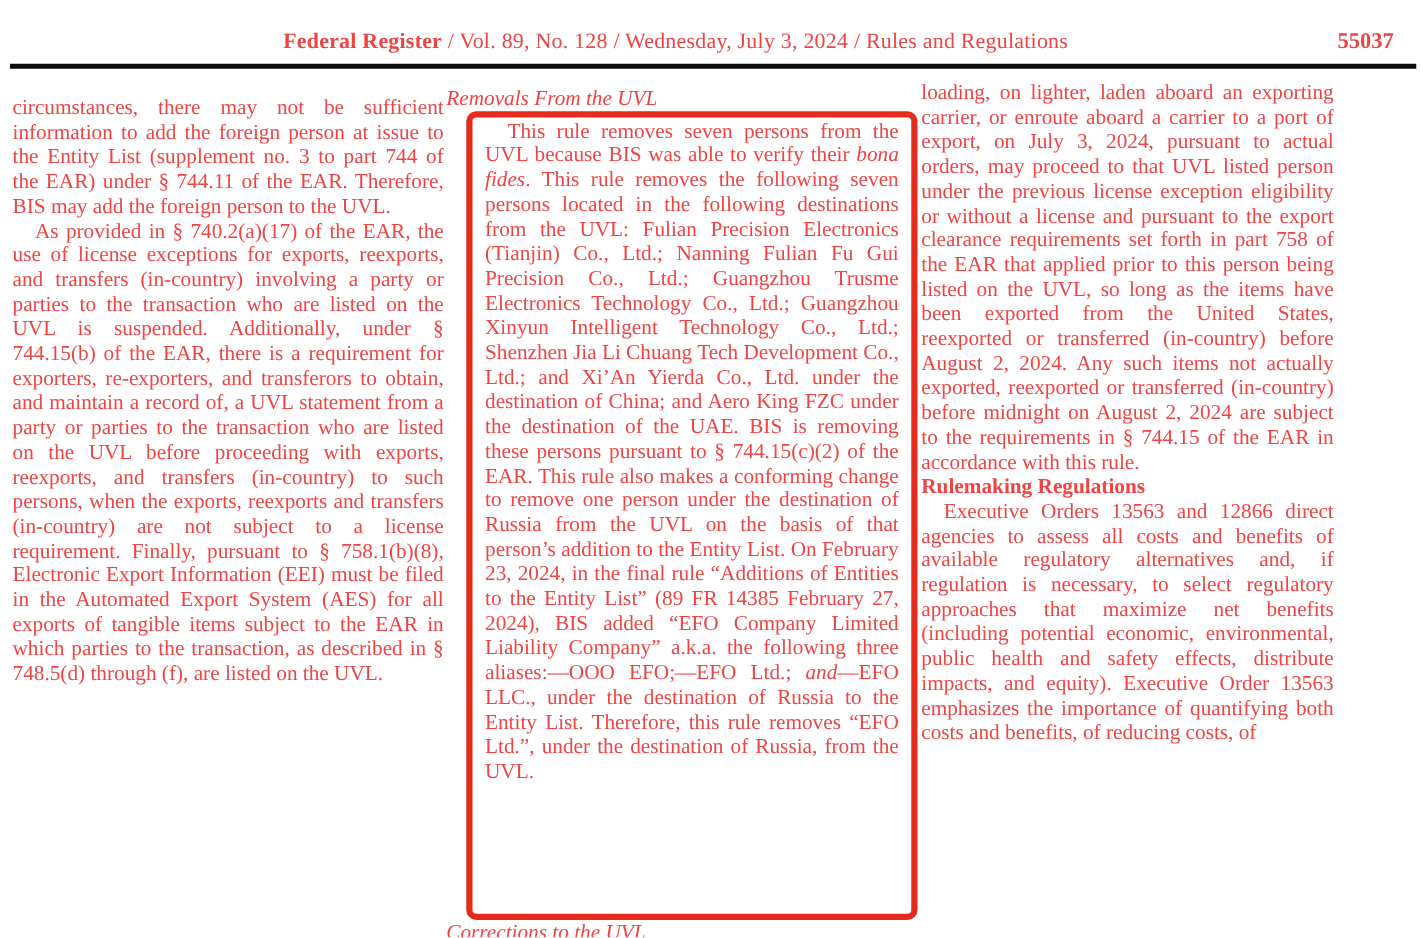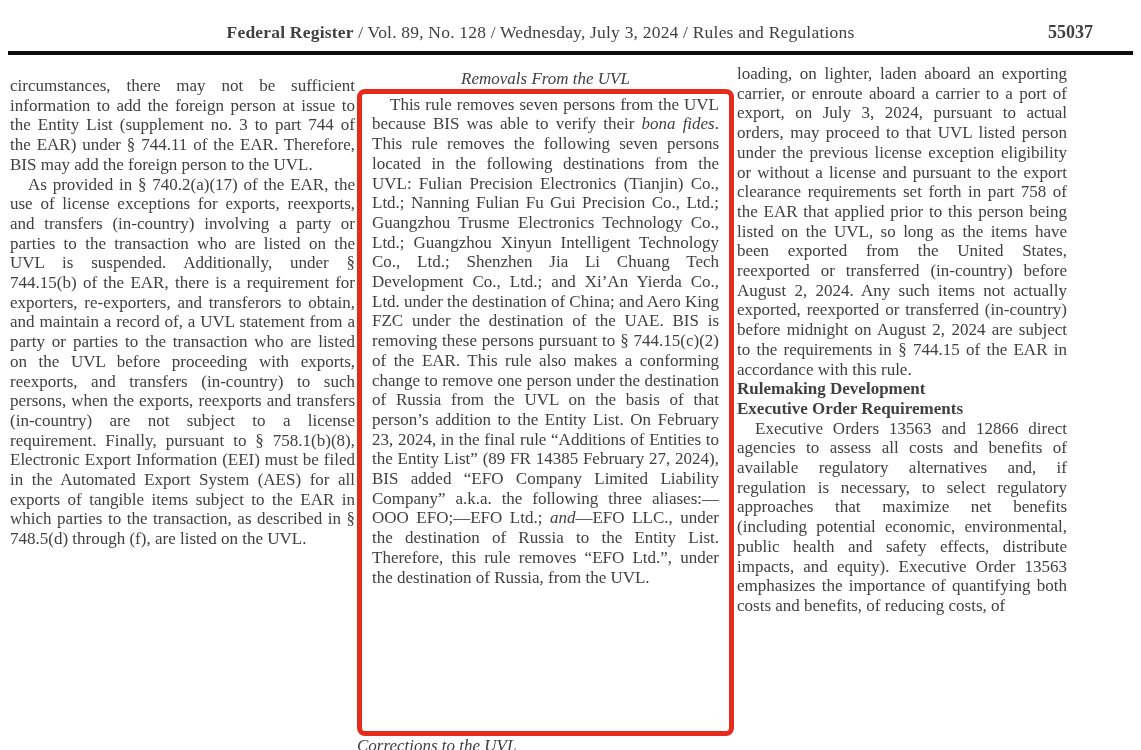--- a/index.html
+++ b/index.html
@@ -3,41 +3,41 @@
 <meta charset="utf-8">
 <style>
   html, body { margin: 0; padding: 0; background: #ffffff; }
   .page {
     position: relative;
     width: 1141px;
     height: 750px;
     background: #ffffff;
     overflow: hidden;
     font-family: "Liberation Serif", "DejaVu Serif", serif;
-    color: #404040;
+    color: #ef4444;
   }
 
   
   .header {
     position: absolute;
     top: 22px; left: 0; right: 0;
     height: 26px;
   }
   .header-center {
     position: absolute;
     left: 60px; right: 120px;
     text-align: center;
     font-size: 17.5px;
     letter-spacing: 0.2px;
     white-space: nowrap;
   }
   .header-center .bold { font-weight: bold; }
   .page-number {
     position: absolute;
-    right: 48px; top: 0;
+    right: 26px; top: 0;
     font-size: 18px;
     font-weight: bold;
     margin-left: 22px;
   }
   .header-rule {
     position: absolute;
     top: 51px; left: 8px;
     width: 1125px; height: 4px;
     background: #0d0d0d;
   }
@@ -54,21 +54,21 @@
 
   .col-left  { left: 10px;  top: 76px; width: 345px; }
   .col-mid   { left: 357px; top: 69px; width: 377px; }
   .col-right { left: 737px; top: 64px; width: 330px; }
 
   
   .removals-heading {
     font-style: italic;
     font-size: 17px;
     margin: 0 0 3px 16px;
-    text-align: center;
+    text-align: left;
   }
   .highlight-box {
     box-sizing: border-box;
     border-style: solid;
     border-width: 5px;
     border-radius: 8px;
     padding: 1px 10px 4px 10px;
     height: 647px;
     overflow: hidden;
   }
@@ -99,26 +99,25 @@
   </div>
   <div class="header-rule"></div>
 
   <div class="col col-left">
     <p>circumstances, there may not be sufficient information to add the foreign person at issue to the Entity List (supplement no. 3 to part 744 of the EAR) under § 744.11 of the EAR. Therefore, BIS may add the foreign person to the UVL.</p>
     <p class="indent">As provided in § 740.2(a)(17) of the EAR, the use of license exceptions for exports, reexports, and transfers (in-country) involving a party or parties to the transaction who are listed on the UVL is suspended. Additionally, under § 744.15(b) of the EAR, there is a requirement for exporters, re-exporters, and transferors to obtain, and maintain a record of, a UVL statement from a party or parties to the transaction who are listed on the UVL before proceeding with exports, reexports, and transfers (in-country) to such persons, when the exports, reexports and transfers (in-country) are not subject to a license requirement. Finally, pursuant to § 758.1(b)(8), Electronic Export Information (EEI) must be filed in the Automated Export System (AES) for all exports of tangible items subject to the EAR in which parties to the transaction, as described in § 748.5(d) through (f), are listed on the UVL.</p>
   </div>
 
   <div class="col col-mid">
     <p class="removals-heading">Removals From the UVL</p>
-    <div class="highlight-box" id="highlight-box" style="border-color: rgb(230, 42, 28);">
+    <div class="highlight-box" id="highlight-box" style="border-color: rgb(230, 42, 28); margin-left: 16px;">
       <p class="indent"><span>This rule removes seven persons from the UVL because BIS was able to verify their </span><i>bona fides</i><span>. This rule removes the following seven persons located in the following destinations from the UVL: Fulian Precision Electronics (Tianjin) Co., Ltd.; Nanning Fulian Fu Gui Precision Co., Ltd.; Guangzhou Trusme Electronics Technology Co., Ltd.; Guangzhou Xinyun Intelligent Technology Co., Ltd.; Shenzhen Jia Li Chuang Tech Development Co., Ltd.; and Xi’An Yierda Co., Ltd. under the destination of China; and Aero King FZC under the destination of the UAE. BIS is removing these persons pursuant to § 744.15(c)(2) of the EAR. This rule also makes a conforming change to remove one person under the destination of Russia from the UVL on the basis of that person’s addition to the Entity List. On February 23, 2024, in the final rule “Additions of Entities to the Entity List” (89 FR 14385 February 27, 2024), BIS added “EFO Company Limited Liability Company” a.k.a. the following three aliases:—OOO EFO;—EFO Ltd.; </span><i>and</i><span>—EFO LLC., under the destination of Russia to the Entity List. Therefore, this rule removes “EFO Ltd.”, under the destination of Russia, from the UVL.</span></p>
     </div>
     <p class="clipped-heading">Corrections to the UVL</p>
   </div>
 
   <div class="col col-right">
     <p>loading, on lighter, laden aboard an exporting carrier, or enroute aboard a carrier to a port of export, on July 3, 2024, pursuant to actual orders, may proceed to that UVL listed person under the previous license exception eligibility or without a license and pursuant to the export clearance requirements set forth in part 758 of the EAR that applied prior to this person being listed on the UVL, so long as the items have been exported from the United States, reexported or transferred (in-country) before August 2, 2024. Any such items not actually exported, reexported or transferred (in-country) before midnight on August 2, 2024 are subject to the requirements in § 744.15 of the EAR in accordance with this rule.</p>
-    <p class="section-heading">Rulemaking Development</p>
-    <p class="section-heading">Executive Order Requirements</p>
+    <p class="section-heading">Rulemaking Regulations</p>
     <p class="indent">Executive Orders 13563 and 12866 direct agencies to assess all costs and benefits of available regulatory alternatives and, if regulation is necessary, to select regulatory approaches that maximize net benefits (including potential economic, environmental, public health and safety effects, distribute impacts, and equity). Executive Order 13563 emphasizes the importance of quantifying both costs and benefits, of reducing costs, of</p>
   </div>
 
 </div>
 
 </body></html>

